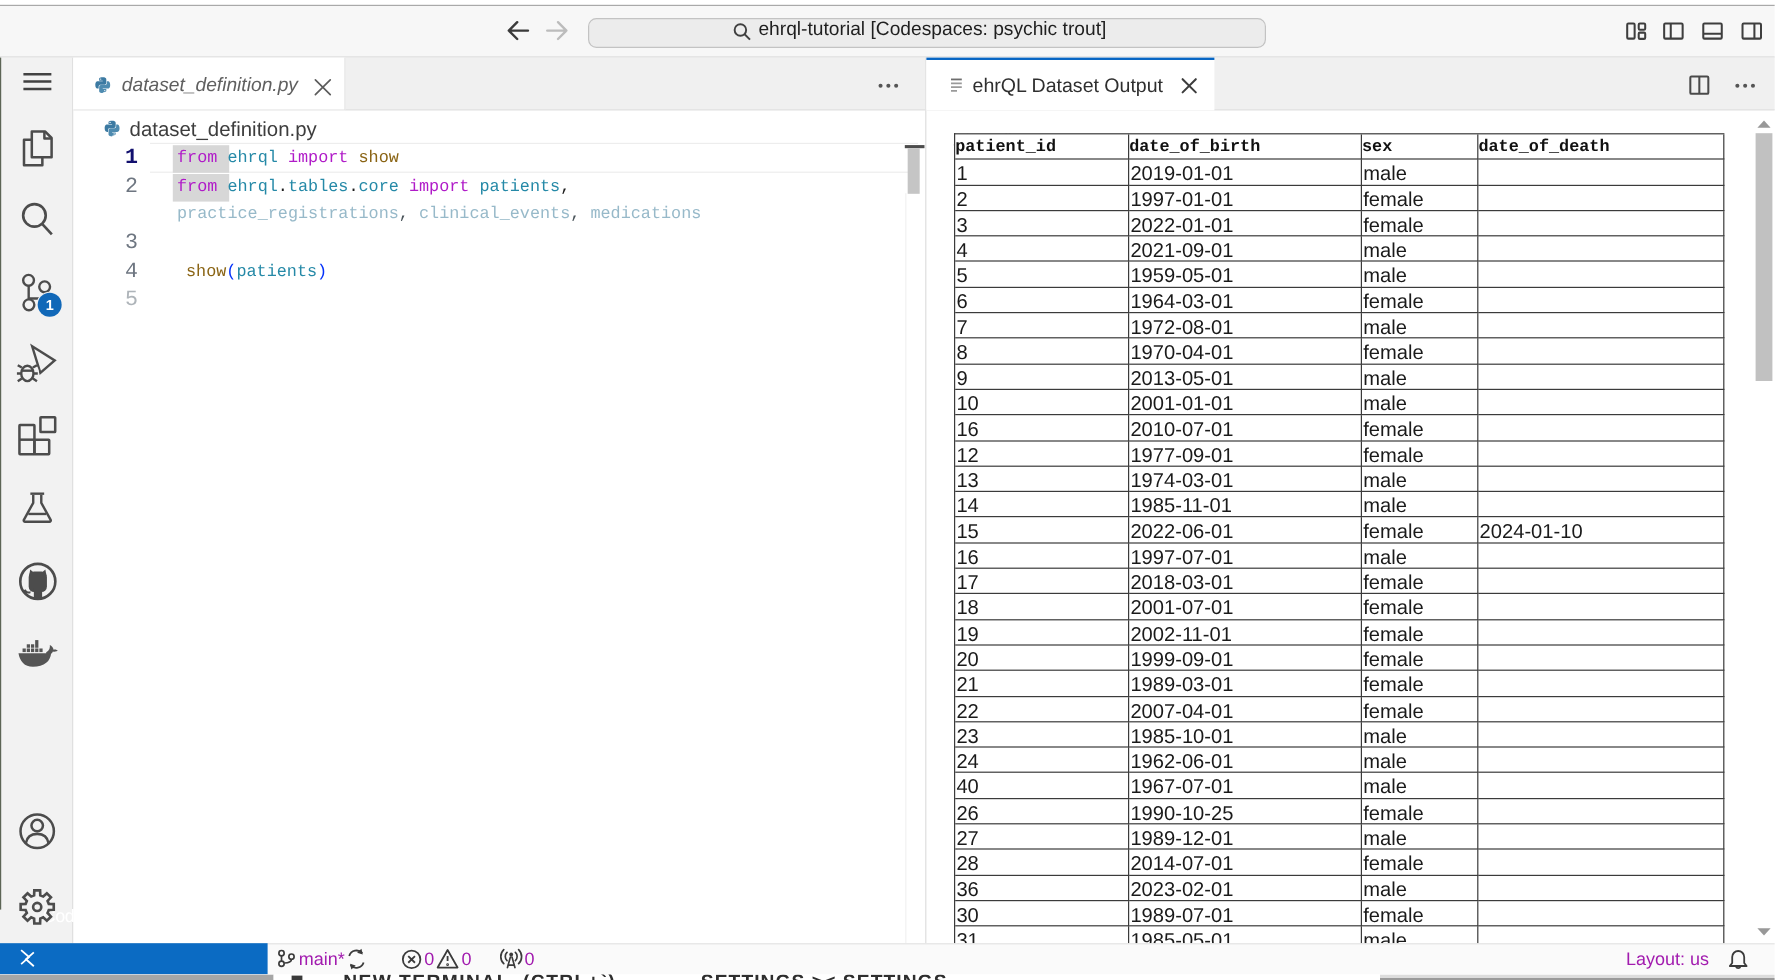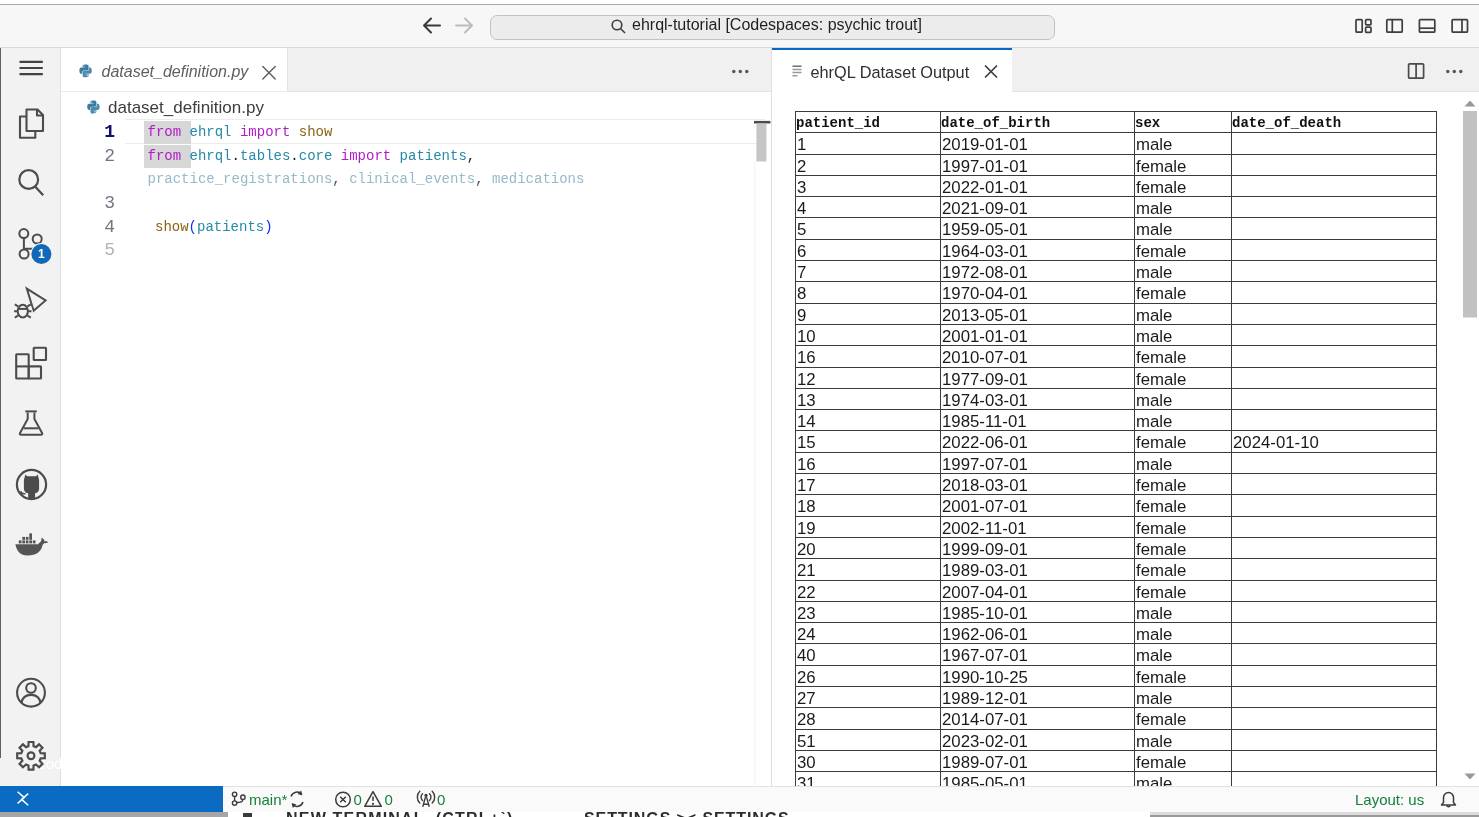--- a/index.html
+++ b/index.html
@@ -56,21 +56,21 @@
   #dtable div { border-right:1.4px solid #3b3b3b; border-bottom:1px solid #3b3b3b;
     font-size:16.8px; color:#1a1a1a; padding-left:1px; line-height:23px; overflow:hidden; }
   #dtable div.h { font-family:"Liberation Mono", monospace; font-weight:bold; font-size:14px;
     text-align:left; padding-left:0; color:#111; line-height:22px; }
 
   
   #statusbar { left:0; top:786px; width:1479px; height:26px; background:#fafafa;
     border-top:1px solid #e3e3e3; }
   #remoteblock { left:0; top:786px; width:223px; height:26px; background:#0b6bc3; }
   #remotetext { left:35.5px; top:755px; font-size:15px; letter-spacing:-0.35px; color:#ffffff; }
-  .sbtext { position:absolute; font-size:15px; color:#15803d; }
+  .sbtext { position:absolute; font-size:15px; color:#a21caf; }
 
   
   #bstrip { left:0; top:812px; width:1479px; height:5px; background:#ffffff; overflow:hidden; }
 </style>
 </head>
 <body>
 <div id="app">
 
   <div id="titlebar" class="abs"></div>
   <div id="searchbox" class="abs"></div>
@@ -216,21 +216,21 @@
       <div>female</div>
       <div>&nbsp;</div>
       <div>27</div>
       <div>1989-12-01</div>
       <div>male</div>
       <div>&nbsp;</div>
       <div>28</div>
       <div>2014-07-01</div>
       <div>female</div>
       <div>&nbsp;</div>
-      <div>51</div>
+      <div>36</div>
       <div>2023-02-01</div>
       <div>male</div>
       <div>&nbsp;</div>
       <div>30</div>
       <div>1989-07-01</div>
       <div>female</div>
       <div>&nbsp;</div>
       <div>31</div>
       <div>1985-05-01</div>
       <div>male</div>

